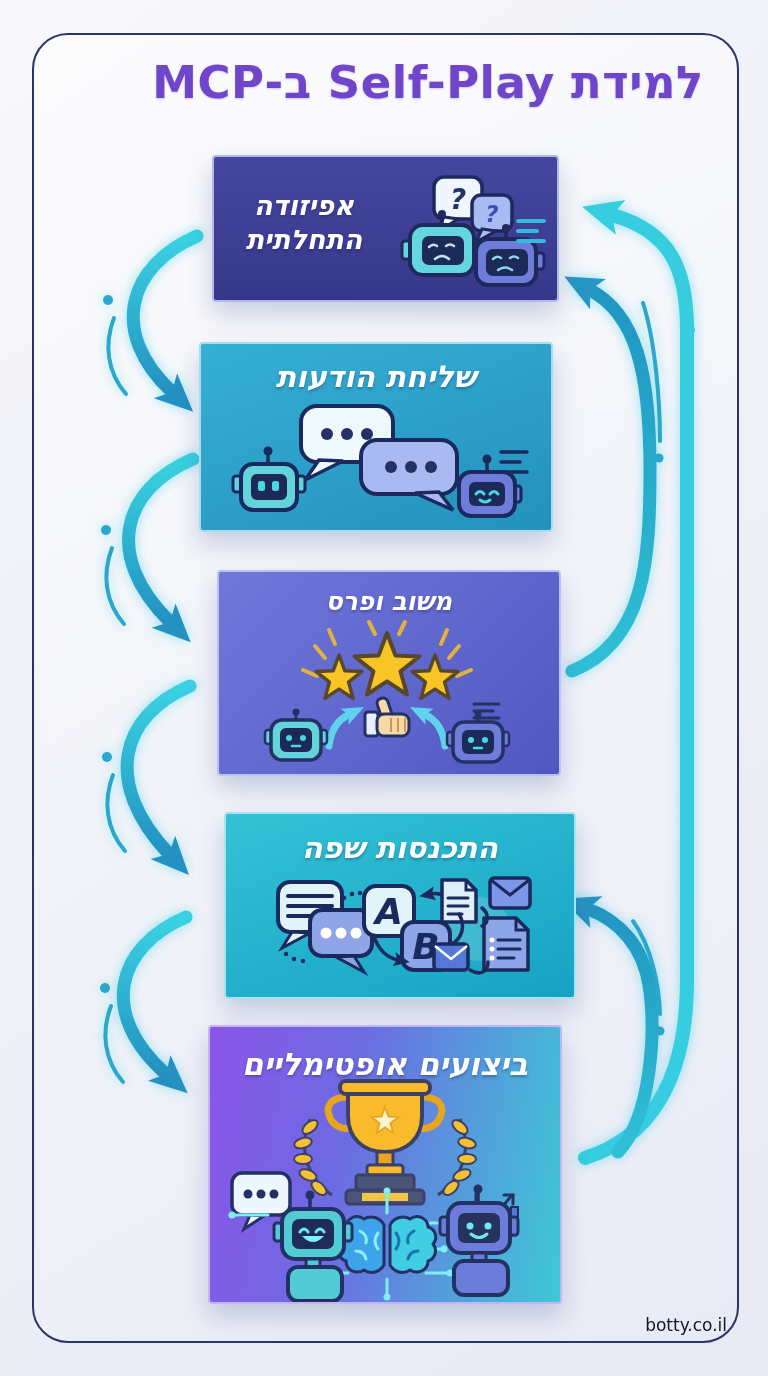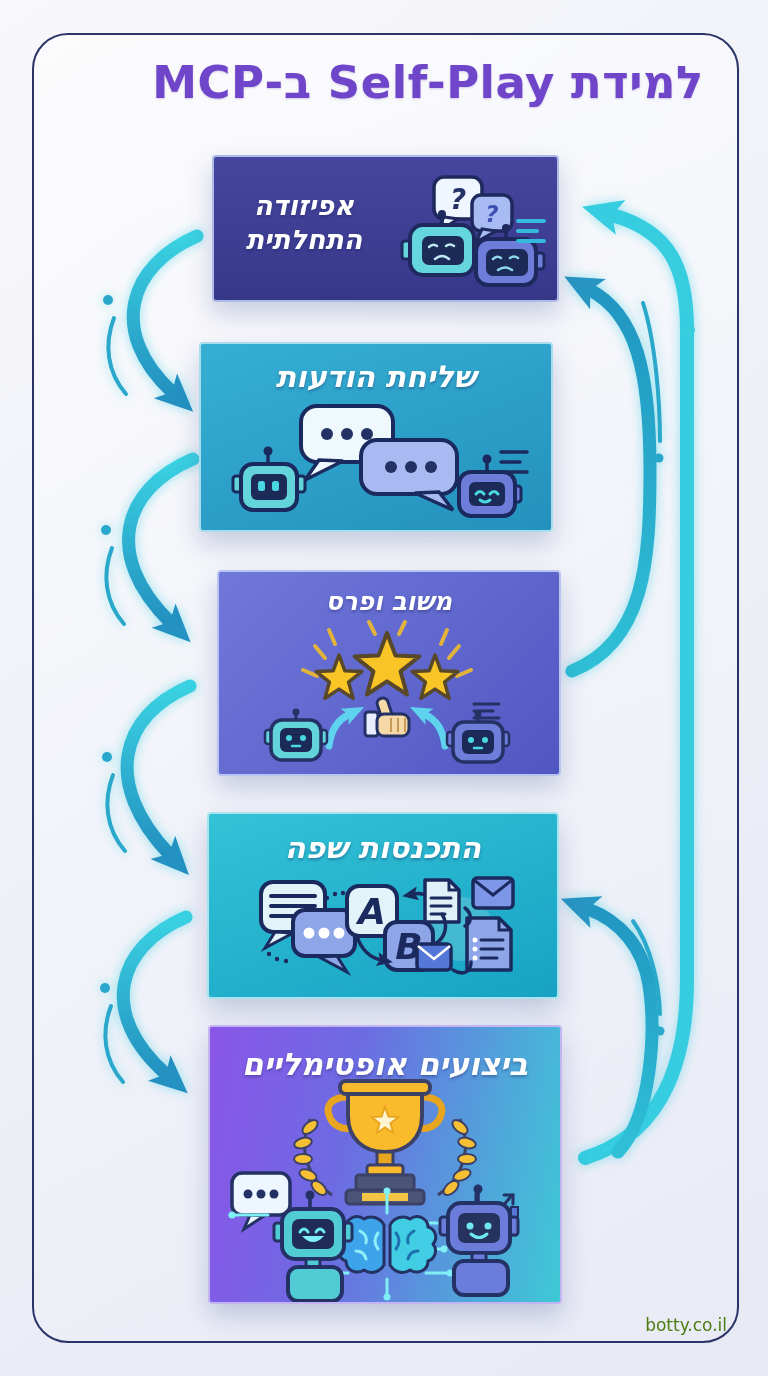--- a/index.html
+++ b/index.html
@@ -29,28 +29,28 @@
   }
   .box1{left:212px;top:155px;width:343px;height:143px;
     background:linear-gradient(180deg,#46469f,#37378a);border:2px solid #aebbe8;}
   .box1 .box-title{left:14px;top:32px;width:152px;font-size:27px;}
   .box2{left:199px;top:342px;width:350px;height:186px;
     background:linear-gradient(160deg,#36afd4,#2391bd);border:2px solid #a8ddef;}
   .box2 .box-title{left:0;top:14px;width:100%;font-size:30px;}
   .box3{left:217px;top:570px;width:340px;height:202px;
     background:linear-gradient(135deg,#7078da 0%,#5157c2 100%);border:2px solid #b9c4f0;}
   .box3 .box-title{left:0;top:14px;width:100%;font-size:25px;}
-  .box4{left:207px;top:812px;width:348px;height:183px;
+  .box4{left:224px;top:812px;width:348px;height:183px;
     background:linear-gradient(160deg,#33c2d6,#17a2c4);border:2px solid #a8e4ef;}
   .box4 .box-title{left:0;top:15px;width:100%;font-size:30px;}
   .box5{left:208px;top:1025px;width:350px;height:275px;
     background:linear-gradient(100deg,#8a55e8 0%,#6d6be2 38%,#3ec9d6 100%);border:2px solid #c3b5f2;}
   .box5 .box-title{left:0;top:18px;width:100%;font-size:31px;}
   .watermark{
-    position:absolute;right:41px;bottom:41px;font-size:17px;color:#4d7c0f;
+    position:absolute;right:41px;bottom:41px;font-size:17px;color:#0f172a;
   }
 </style>
 </head>
 <body>
 
 <div class="frame"></div>
 
 <div class="main-title">למידת Self-Play ב-MCP</div>
 
 <svg class="arrows" width="768" height="1376" viewBox="0 0 768 1376">

